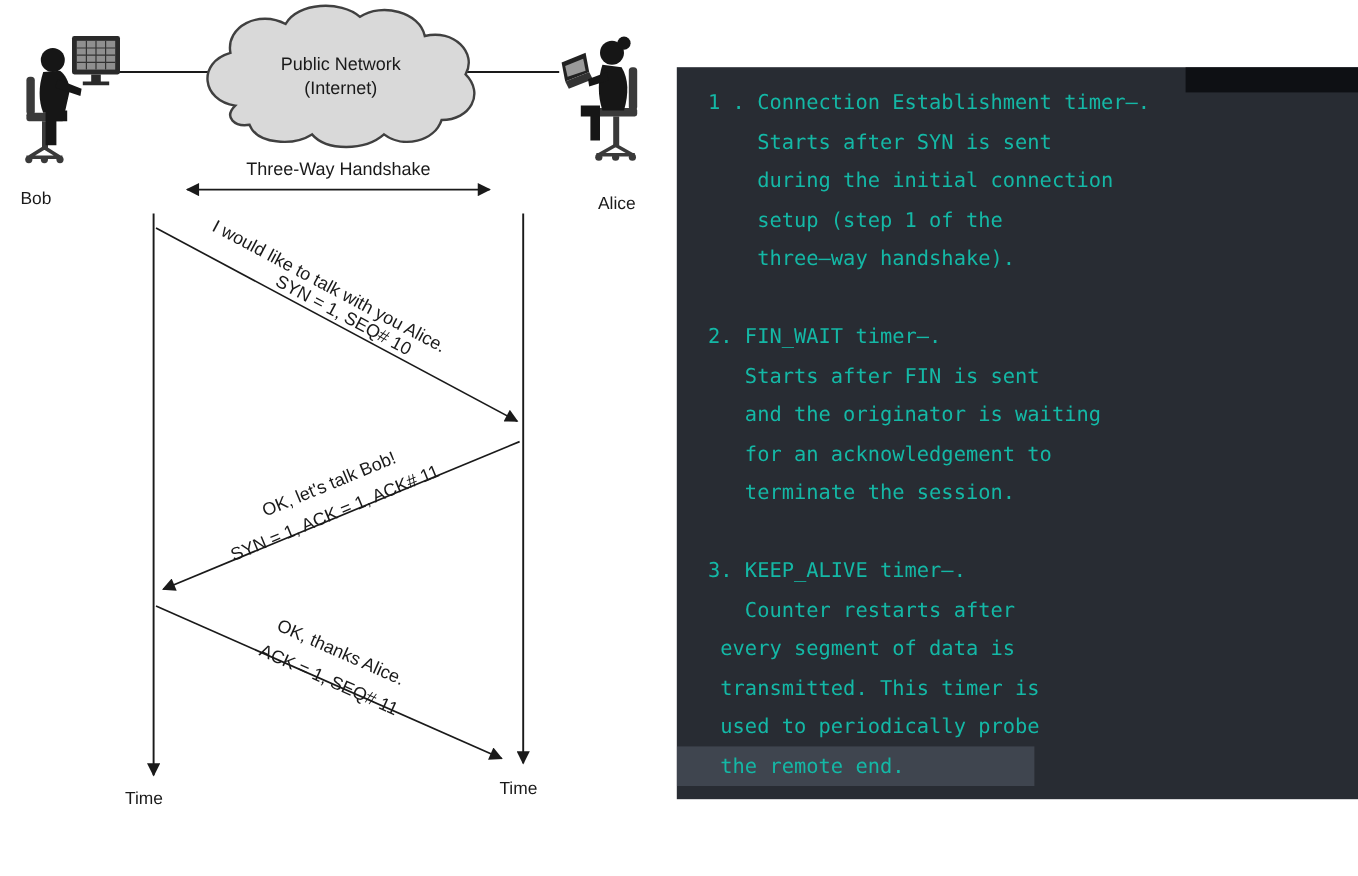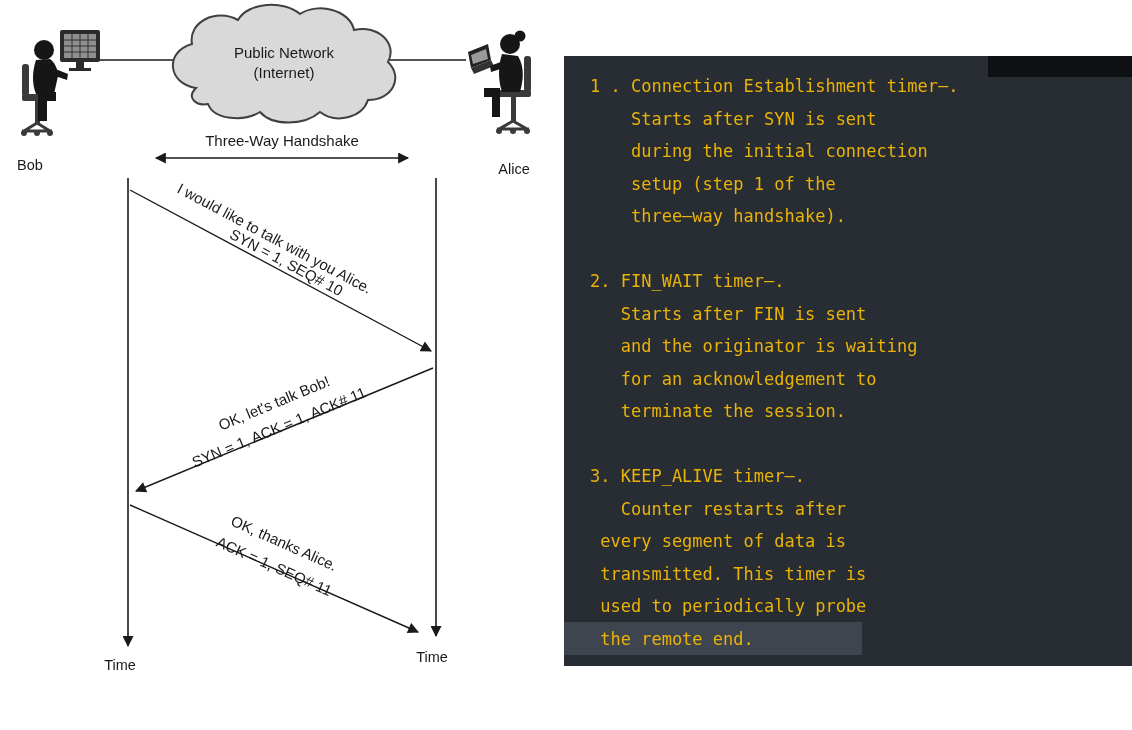--- a/index.html
+++ b/index.html
@@ -43,21 +43,21 @@
     width: 298px; height: 33px;
     background: #3f454f;
   }
   .notes-panel pre {
     position: relative;
     margin: 0;
     padding: 14px 16px 0 26px;
     font-family: "DejaVu Sans Mono", monospace;
     font-size: 17px;
     line-height: 32.5px;
-    color: #eab308;
+    color: #14b8a6;
     white-space: pre;
   }
 </style>
 </head>
 <body>
 
 <svg id="handshake-svg" viewBox="0 0 560 730">
   <defs>
     <marker id="ah" viewBox="0 0 10 10" refX="9" refY="5" markerWidth="13" markerHeight="11" markerUnits="userSpaceOnUse" orient="auto-start-reverse">
       <path d="M0,0 L10,5 L0,10 Z" fill="#1a1a1a"></path>

